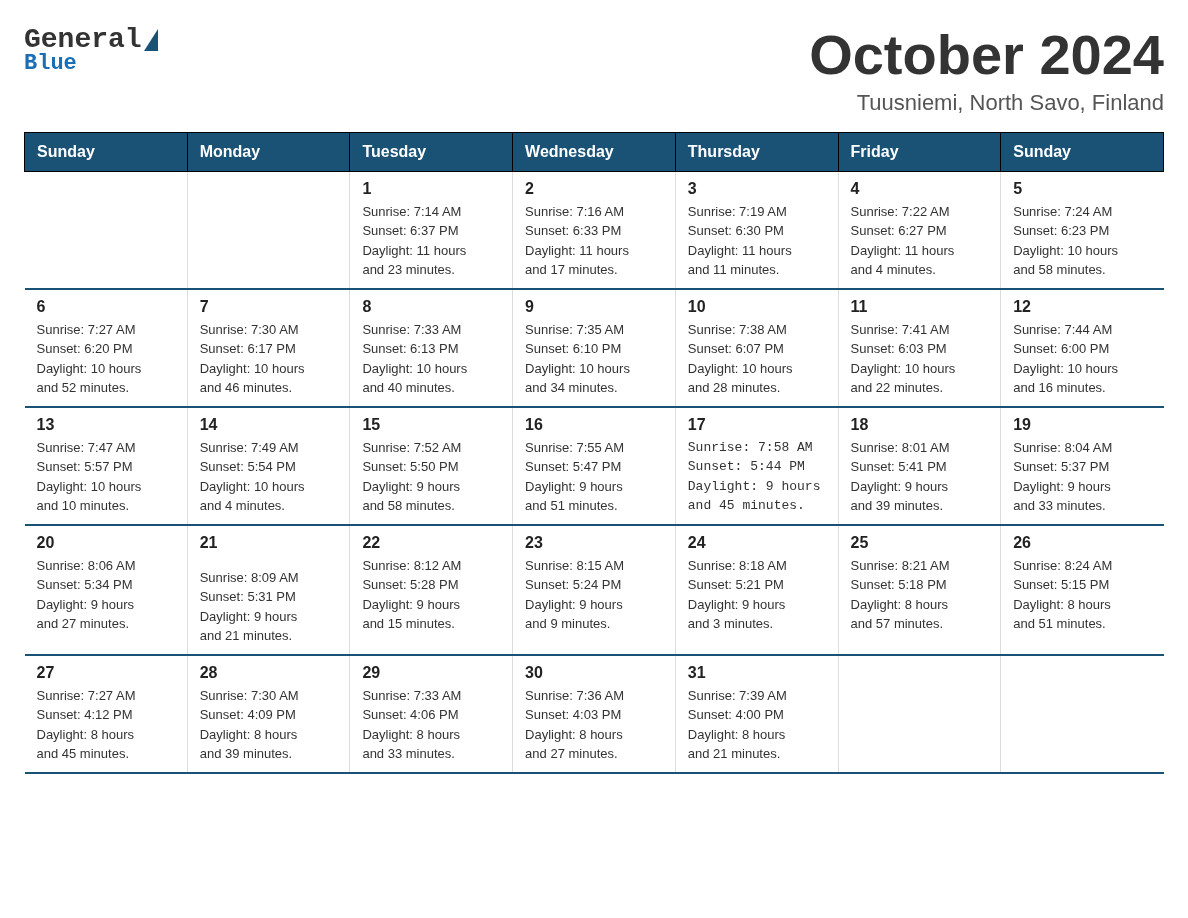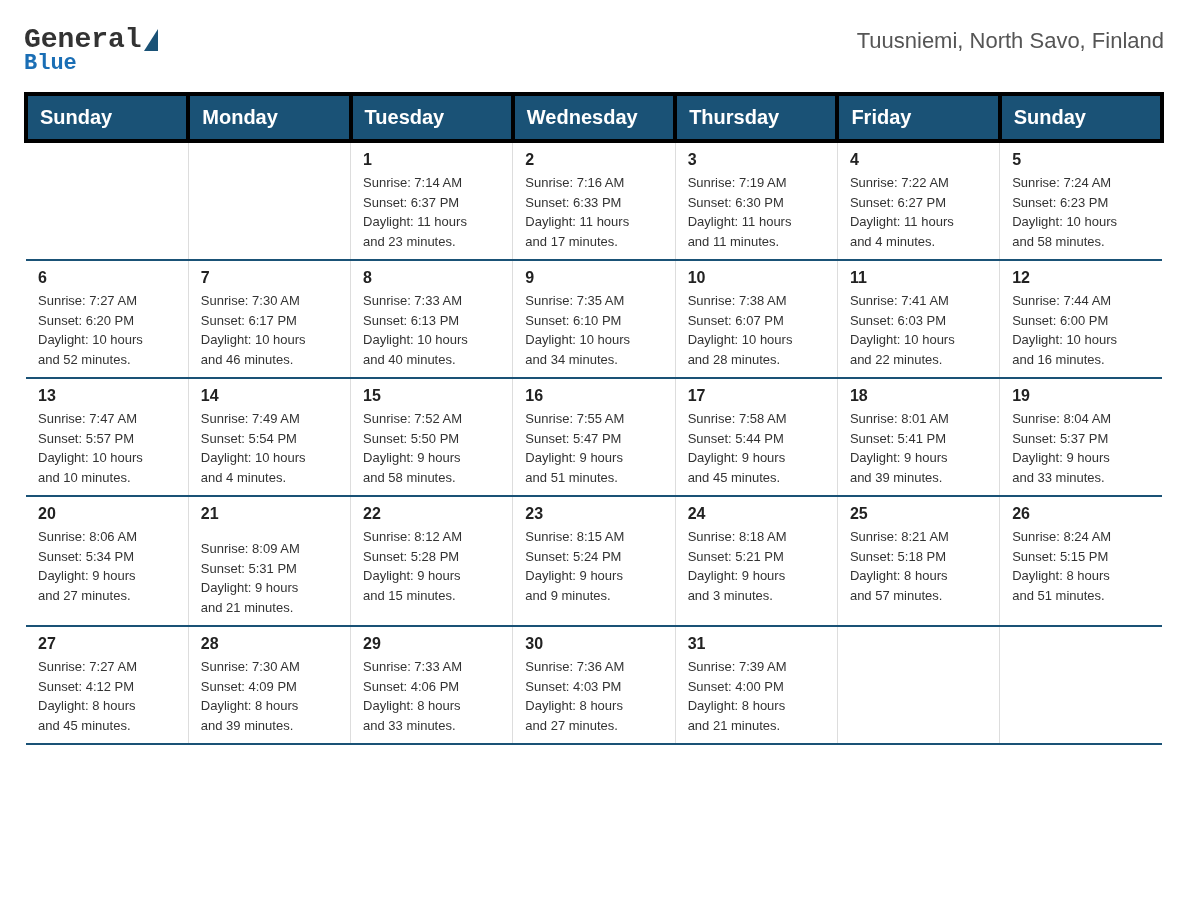--- a/index.html
+++ b/index.html
@@ -64,23 +64,23 @@
     table {
       width: 100%;
       border-collapse: collapse;
       margin-top: 16px;
     }
     thead tr th {
       background-color: #1a5276;
       color: #fff;
       text-align: left;
       padding: 10px 12px;
-      font-size: 20px;
-      font-weight: bold;
-      border: 4px solid #000000;
+      font-size: 16px;
+      font-weight: bold;
+      border: 1px solid #000000;
     }
     tbody tr {
       border-bottom: 2px solid #1a5276;
     }
     tbody tr td {
       vertical-align: top;
       padding: 8px 12px;
       font-size: 14px;
       color: #333;
       border-left: 1px solid #ddd;
@@ -115,20 +115,21 @@
 
 <div class="header-row">
   <div class="logo">
     <div class="logo-text">
       <span class="logo-general">General</span>
       <span class="logo-triangle"></span>
     </div>
     <div class="logo-subtitle">Blue</div>
   </div>
   <div class="title-area">
+    <div class="main-title">October 2024</div>
     <div class="location-title">Tuusniemi, North Savo, Finland</div>
   </div>
 </div>
 
 <table>
   <thead>
     <tr>
     <th>Sunday</th>
         <th>Monday</th>
         <th>Tuesday</th>
@@ -253,21 +254,21 @@
         </td>
         <td>
           <span class="day-number">16</span>
           <div class="day-info" style="white-space: pre-line;">Sunrise: 7:55 AM
 Sunset: 5:47 PM
 Daylight: 9 hours
 and 51 minutes.</div>
         </td>
         <td>
           <span class="day-number">17</span>
-          <div class="day-info" style="white-space: pre-line;">Sunrise: 7:58 AM
+          <div class="day-info" style="white-space: pre-line; font-family: Liberation Mono, monospace;">Sunrise: 7:58 AM
 Sunset: 5:44 PM
 Daylight: 9 hours
 and 45 minutes.</div>
         </td>
         <td>
           <span class="day-number">18</span>
           <div class="day-info" style="white-space: pre-line;">Sunrise: 8:01 AM
 Sunset: 5:41 PM
 Daylight: 9 hours
 and 39 minutes.</div>

